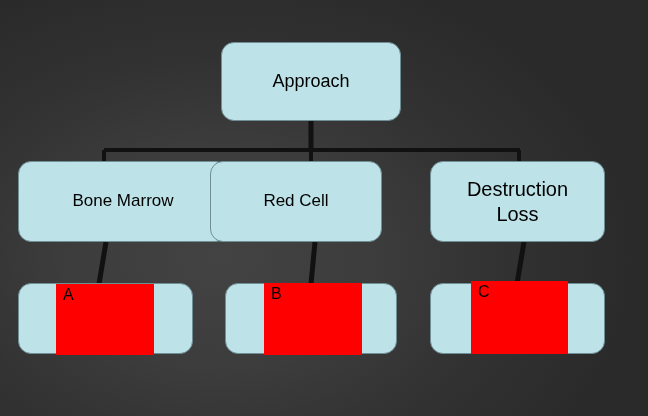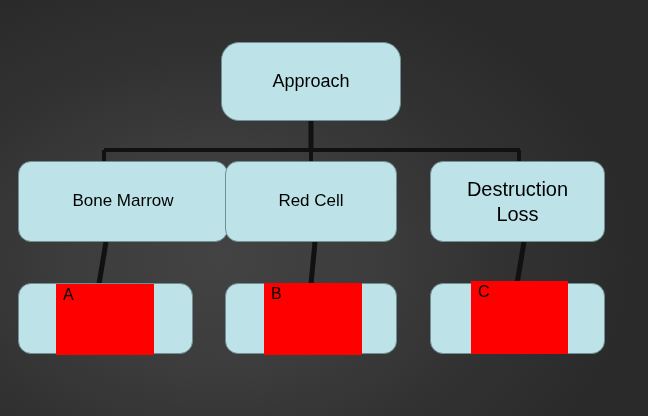--- a/index.html
+++ b/index.html
@@ -53,31 +53,30 @@
     white-space: pre-line;
     padding: 0 8px;
   }
 
   .node-approach {
     left: 221px;
     top: 42px;
     width: 180px;
     height: 79px;
     font-size: 18px;
-    border-radius: 18px;
   }
   .node-bone {
     left: 18px;
     top: 161px;
     width: 210px;
     height: 81px;
     font-size: 17px;
   }
   .node-redcell {
-    left: 225px;
+    left: 210px;
     top: 161px;
     width: 172px;
     height: 81px;
     font-size: 17px;
   }
   .node-destruction {
     left: 430px;
     top: 161px;
     width: 175px;
     height: 81px;

